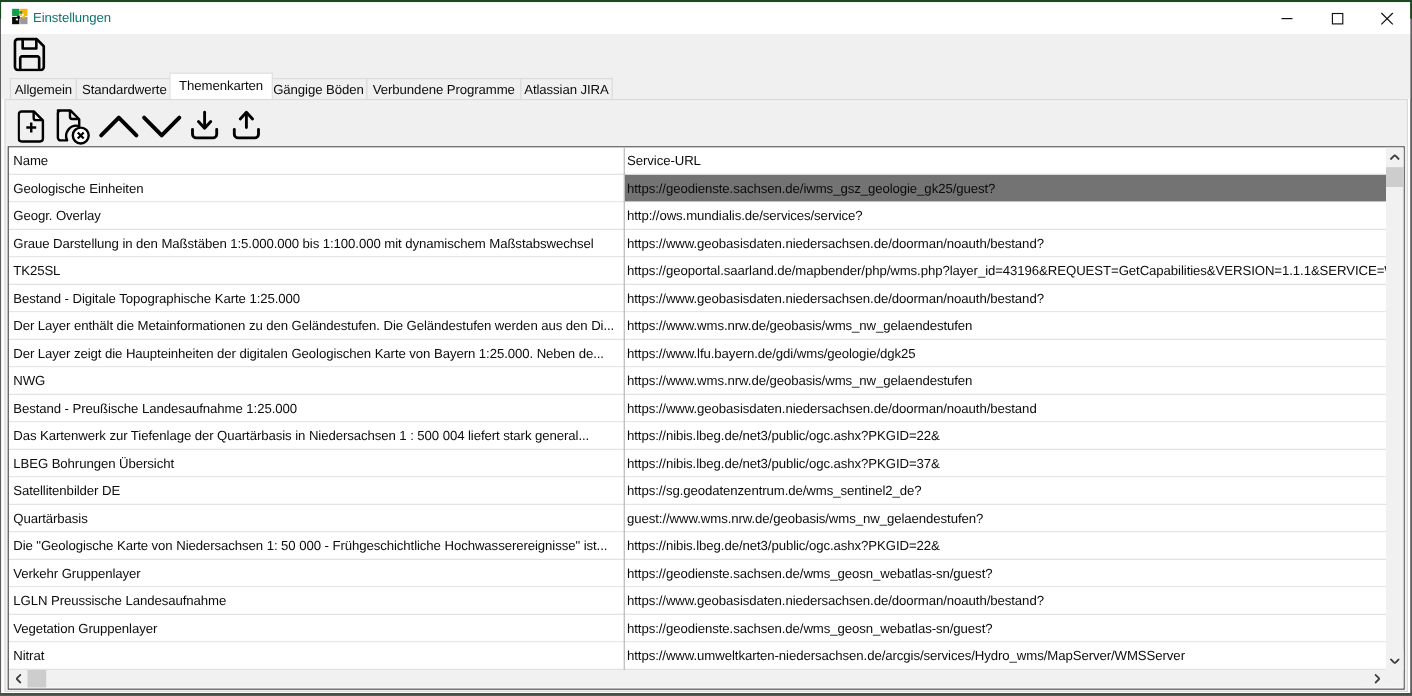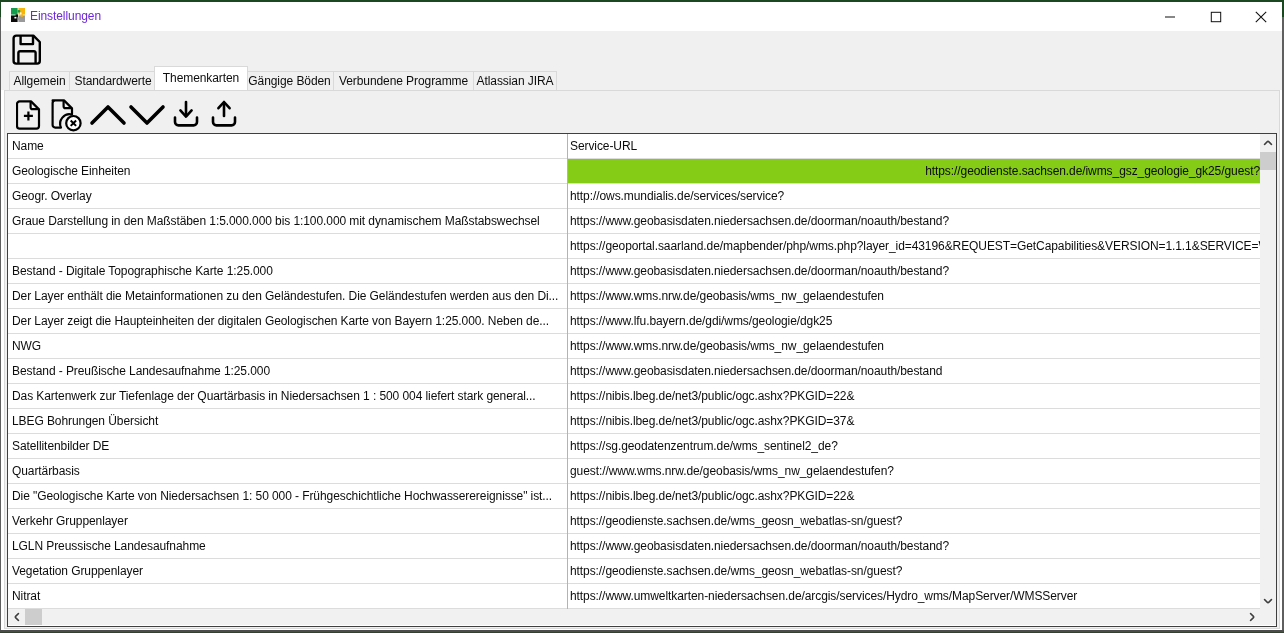--- a/index.html
+++ b/index.html
@@ -12,21 +12,21 @@
   .frame-left   { position:absolute; left:0; top:2px; width:1px; height:628px; background:#5f5f5f; }
   .frame-left-green  { position:absolute; left:0; top:0; width:1px; height:17px; background:#1b4721; z-index:5;}
   .frame-right  { position:absolute; left:1282px; top:2px; width:2px; height:628px; background:#5f5f5f; }
   .frame-right-green { position:absolute; left:1282px; top:0; width:2px; height:17px; background:#1b4721; z-index:5;}
   .frame-bottom { position:absolute; left:0; top:630px; width:1284px; height:2px; background:#4c4c4c; }
   .frame-bottom-green { position:absolute; left:0; top:632px; width:1284px; height:1px; background:#32422e; }
 
   
   #titlebar { position:absolute; left:1px; top:2px; width:1281px; height:29px; background:#ffffff; }
   #app-icon { position:absolute; left:9px; top:5px; width:16px; height:16px; }
-  #title-text { position:absolute; left:29px; top:0; height:44px; line-height:29px; font-size:12px; color:#6d28d9; }
+  #title-text { position:absolute; left:29px; top:0; height:44px; line-height:29px; font-size:12px; color:#0f766e; }
   .winbtn { position:absolute; top:0; height:29px; width:46px; background:transparent; border:none; cursor:default; }
   .winbtn svg { position:absolute; left:50%; top:50%; transform:translate(-50%,-50%); }
   #btn-min   { left:1146px; }
   #btn-max   { left:1192px; }
   #btn-close { left:1237px; width:45px; }
 
   
   #upper-strip { position:absolute; left:1px; top:31px; width:1281px; height:59px; background:#f0f0f0; z-index:4; }
   #save-button { position:absolute; left:9px; top:2px; width:34px; height:34px; background:transparent; border:none; padding:0; cursor:default; }
 
@@ -54,21 +54,21 @@
   #grid-inner { position:absolute; left:0; top:0; width:1268px; height:492px; overflow:hidden; }
   #col-divider { position:absolute; left:559px; top:0; width:1px; height:475px; background:#b3b3b3; z-index:2; }
   #header-row { position:absolute; left:0; top:0; width:1252px; height:25px; background:#ffffff; border-bottom:1px solid #dcdcdc; }
   .hdr-name { position:absolute; left:0; padding-left:4px; top:0; height:24px; line-height:24px; }
   .hdr-url  { position:absolute; left:560px; padding-left:2px; top:0; height:24px; line-height:24px; }
   #rows { position:absolute; left:0; top:25px; width:1252px; }
   .trow { position:relative; width:1252px; height:25px; background:#ffffff; border-bottom:1px solid #dcdcdc; }
   .cell { position:absolute; top:0; height:24px; line-height:24px; white-space:nowrap; overflow:hidden; }
   .cell.name { left:0; width:634px; padding-left:4px; }
   .cell.url  { left:560px; width:692px; padding-left:2px; }
-  .cell.url.selected { background:#84cc16;text-align:right; }
+  .cell.url.selected { background:#737373; }
 
   
   #vscroll { position:absolute; left:1252px; top:0; width:16px; height:475px; background:#f1f1f1; }
   #vscroll .sbtn { position:absolute; left:0; width:16px; height:17px; background:#f1f1f1; border:none; padding:0; cursor:default;}
   #vsb-up { top:0; } #vsb-down { bottom:0; }
   #v-thumb { position:absolute; left:0; top:18px; width:16px; height:18px; background:#cdcdcd; }
   #hscroll { position:absolute; left:0; top:475px; width:1252px; height:16px; background:#f1f1f1; }
   #hscroll .sbtn { position:absolute; top:0; width:17px; height:16px; background:#f1f1f1; border:none; padding:0; cursor:default;}
   #hsb-left { left:0; } #hsb-right { right:0; }
   #h-thumb { position:absolute; left:17px; top:0; width:17px; height:16px; background:#cdcdcd; }
@@ -228,20 +228,21 @@
     <span class="cell url">http://ows.mundialis.de/services/service?</span>
     <span class="cell name">Geogr. Overlay</span>
   </div>
 
   <div class="trow">
     <span class="cell name">Graue Darstellung in den Maßstäben 1:5.000.000 bis 1:100.000 mit dynamischem Maßstabswechsel</span>
     <span class="cell url">https://www.geobasisdaten.niedersachsen.de/doorman/noauth/bestand?</span>
   </div>
 
   <div class="trow">
+    <span class="cell name">TK25SL</span>
     <span class="cell url">https://geoportal.saarland.de/mapbender/php/wms.php?layer_id=43196&amp;REQUEST=GetCapabilities&amp;VERSION=1.1.1&amp;SERVICE=W</span>
   </div>
 
   <div class="trow">
     <span class="cell name">Bestand - Digitale Topographische Karte 1:25.000</span>
     <span class="cell url">https://www.geobasisdaten.niedersachsen.de/doorman/noauth/bestand?</span>
   </div>
 
   <div class="trow">
     <span class="cell name">Der Layer enthält die Metainformationen zu den Geländestufen. Die Geländestufen werden aus den Di...</span>

